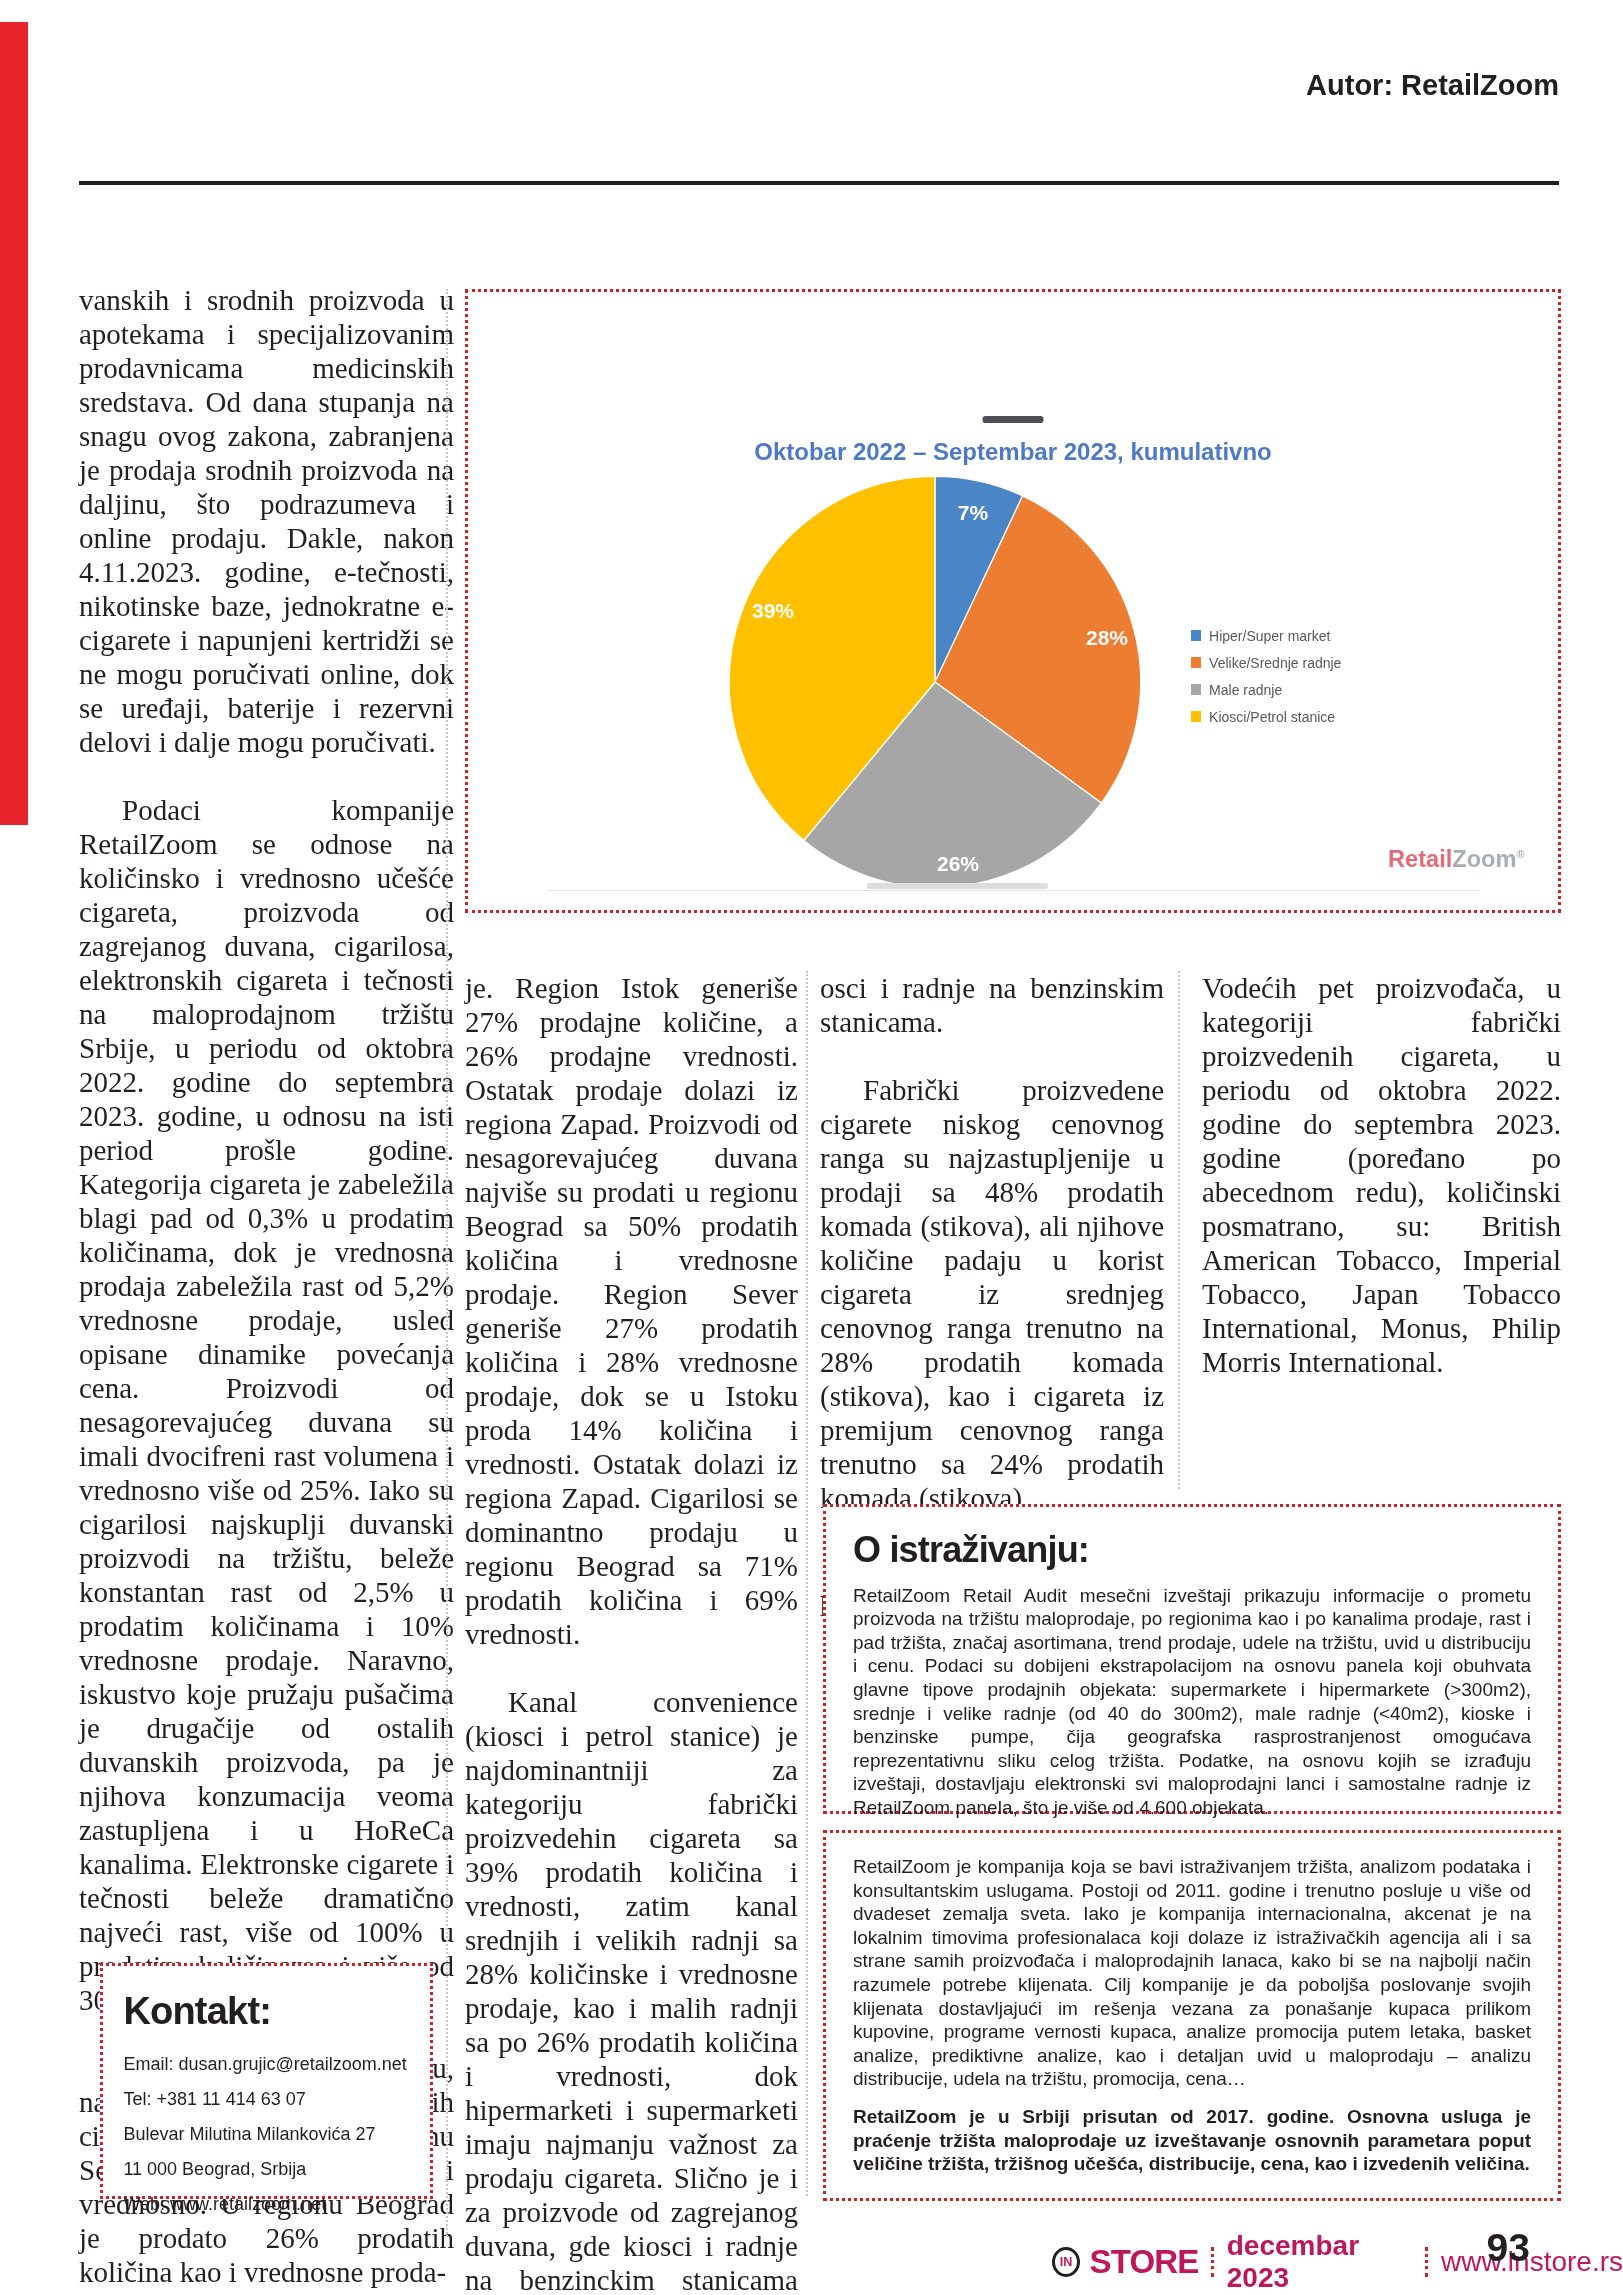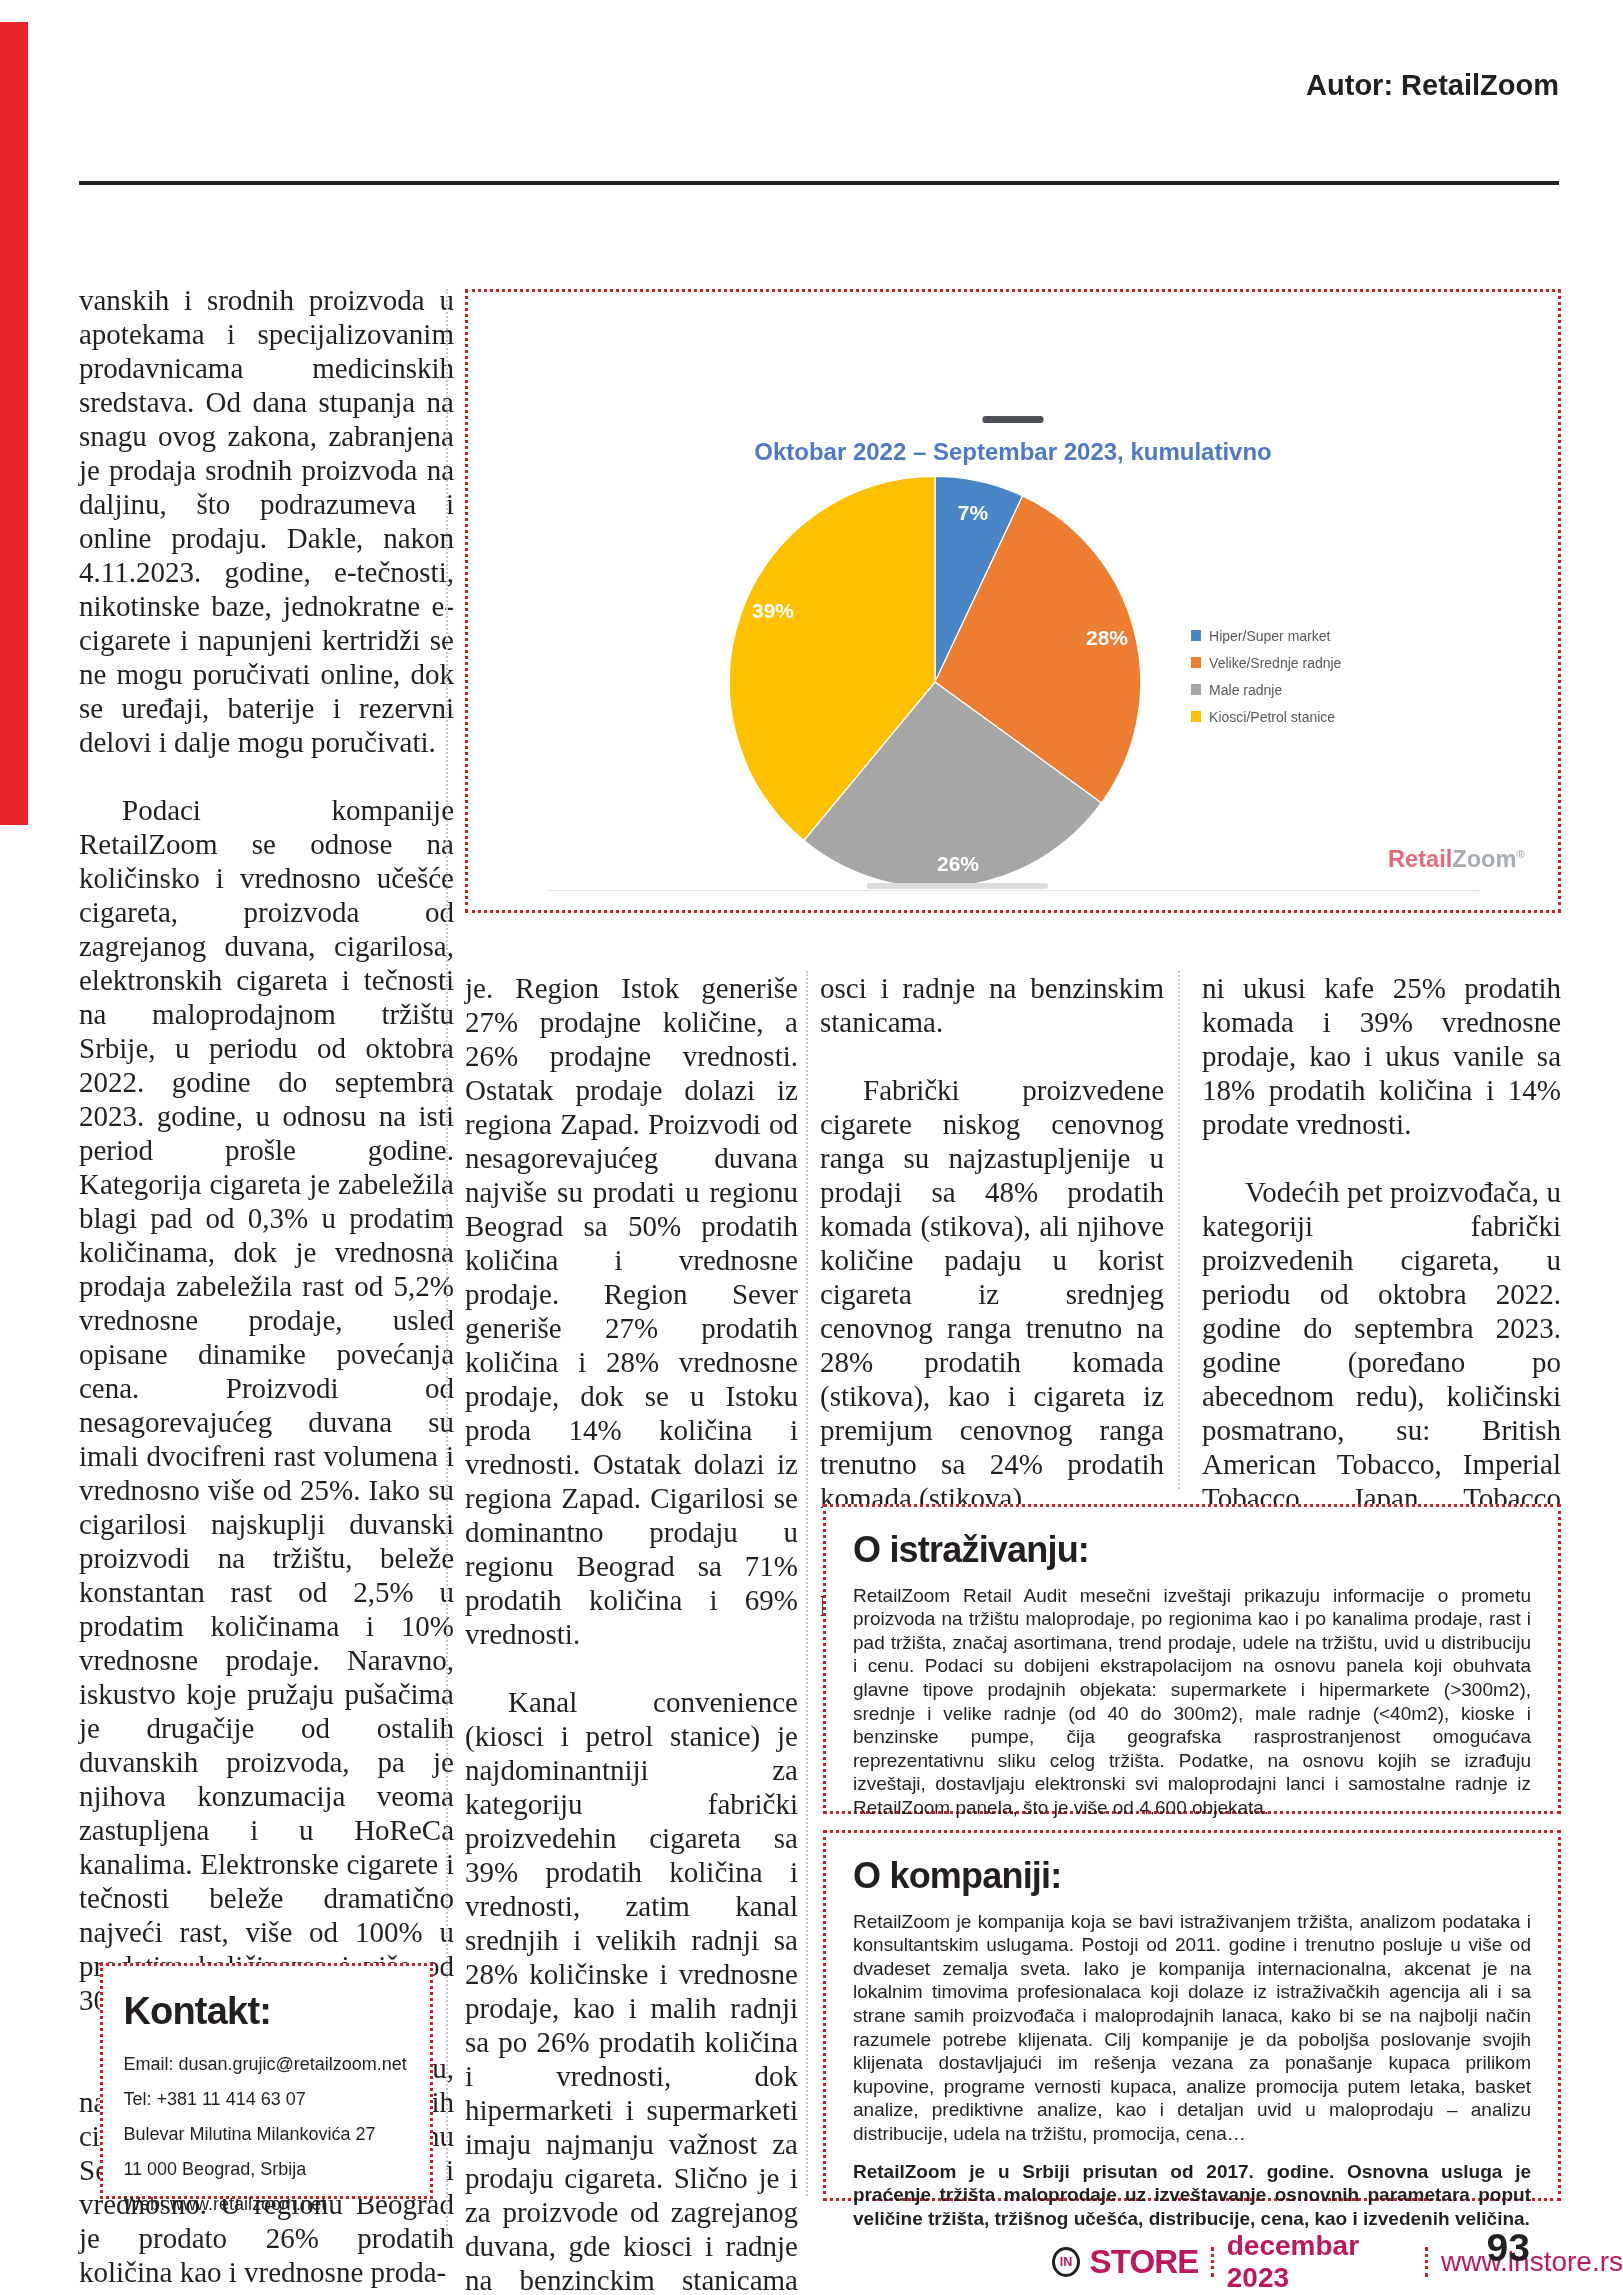--- a/index.html
+++ b/index.html
@@ -151,40 +151,38 @@
     <p>Kanal convenience (kiosci i petrol stanice) je najdominantniji za kategoriju fabrički proizvedehin cigareta sa 39% prodatih količina i vrednosti, zatim kanal srednjih i velikih radnji sa 28% količinske i vrednosne prodaje, kao i malih radnji sa po 26% prodatih količina i vrednosti, dok hipermarketi i supermarketi imaju najmanju važnost za prodaju cigareta. Slično je i za proizvode od zagrejanog duvana, gde kiosci i radnje na benzinckim stanicama imaju 45% važnosti za količinsku i vrednosnu prodaju. Sledeći po važnosti je kanal srednjih i velikih radnji sa po 27% prodatih količina i vrednosti. Ostatak dolazi iz malih radnji i hipermarketa/supermarketa. Za cigarilose 95% prodatih komada i prodatih količina dolazi iz kanala ki-</p>
   </section>
 
   <section class="col col3">
     <p>osci i radnje na benzinskim stanicama.</p>
     <p>Fabrički proizvedene cigarete niskog cenovnog ranga su najzastupljenije u prodaji sa 48% prodatih komada (stikova), ali njihove količine padaju u korist cigareta iz srednjeg cenovnog ranga trenutno na 28% prodatih komada (stikova), kao i cigareta iz premijum cenovnog ranga trenutno sa 24% prodatih komada (stikova).</p>
     <p>Kod cigarilosa su popular-</p>
   </section>
 
   <section class="col col4">
-    <p>ni ukusi kafe 25% prodatih komada i 39% vrednosne prodaje, kao i ukus vanile sa 18% prodatih količina i 14% prodate vrednosti.</p>
     <p>Vodećih pet proizvođača, u kategoriji fabrički proizvedenih cigareta, u periodu od oktobra 2022. godine do septembra 2023. godine (poređano po abecednom redu), količinski posmatrano, su: British American Tobacco, Imperial Tobacco, Japan Tobacco International, Monus, Philip Morris International.</p>
   </section>
 
   <section class="dotted-box kontakt-box">
     <h2 class="box-title">Kontakt:</h2>
     <div class="kontakt-line">Email: dusan.grujic@retailzoom.net</div>
     <div class="kontakt-line">Tel:   +381 11 414 63 07</div>
     <div class="kontakt-line">Bulevar Milutina Milankovića 27</div>
     <div class="kontakt-line">11 000 Beograd, Srbija</div>
     <div class="kontakt-line">Web: www.retailzoom.net</div>
   </section>
 
   <section class="dotted-box box-istraz">
     <h2 class="box-title">O istraživanju:</h2>
     <p class="box-text">RetailZoom Retail Audit mesečni izveštaji prikazuju informacije o prometu proizvoda na tržištu maloprodaje, po regionima kao i po kanalima prodaje, rast i pad tržišta, značaj asortimana, trend prodaje, udele na tržištu, uvid u distribuciju i cenu. Podaci su dobijeni ekstrapolacijom na osnovu panela koji obuhvata glavne tipove prodajnih objekata: supermarkete i hipermarkete (&gt;300m2), srednje i velike radnje (od 40 do 300m2), male radnje (&lt;40m2), kioske i benzinske pumpe, čija geografska rasprostranjenost omogućava reprezentativnu sliku celog tržišta. Podatke, na osnovu kojih se izrađuju izveštaji, dostavljaju elektronski svi maloprodajni lanci i samostalne radnje iz RetailZoom panela, što je više od 4.600 objekata.</p>
   </section>
 
   <section class="dotted-box box-komp">
-    <h2 class="box-title">O kompaniji:</h2>
     <p class="box-text">RetailZoom je kompanija koja se bavi istraživanjem tržišta, analizom podataka i konsultantskim uslugama. Postoji od 2011. godine i trenutno posluje u više od dvadeset zemalja sveta. Iako je kompanija internacionalna, akcenat je na lokalnim timovima profesionalaca koji dolaze iz istraživačkih agencija ali i sa strane samih proizvođača i maloprodajnih lanaca, kako bi se na najbolji način razumele potrebe klijenata. Cilj kompanije je da poboljša poslovanje svojih klijenata dostavljajući im rešenja vezana za ponašanje kupaca prilikom kupovine, programe vernosti kupaca, analize promocija putem letaka, basket analize, prediktivne analize, kao i detaljan uvid u maloprodaju – analizu distribucije, udela na tržištu, promocija, cena…</p>
     <p class="box-text">RetailZoom je u Srbiji prisutan od 2017. godine. Osnovna usluga je praćenje tržišta maloprodaje uz izveštavanje osnovnih parametara poput veličine tržišta, tržišnog učešća, distribucije, cena, kao i izvedenih veličina.</p>
   </section>
 
   <footer class="footer">
     <span class="in-logo">
       <span>IN</span>
     </span>
     <span class="brand">STORE</span>
     <span class="fsep"></span>

